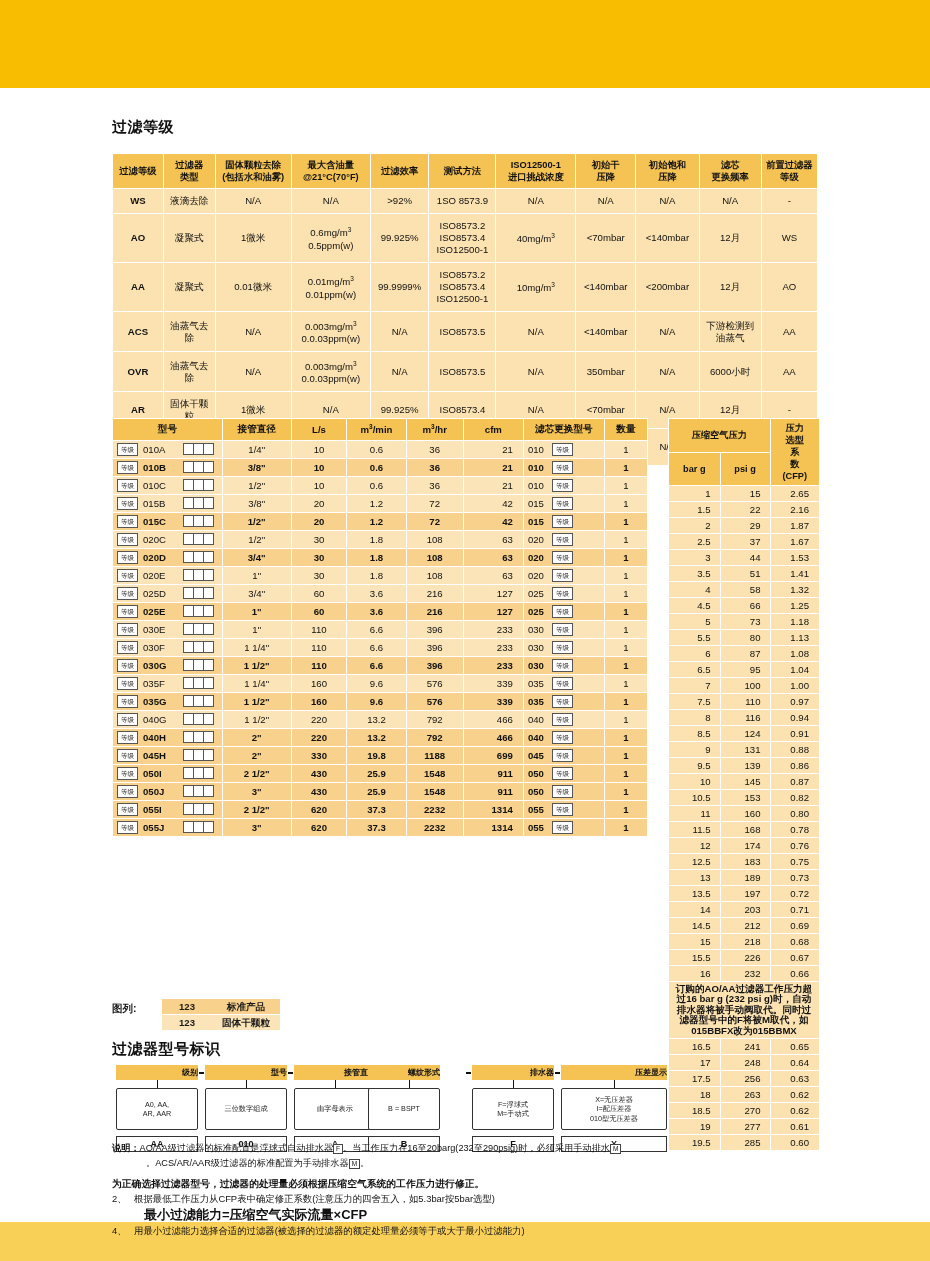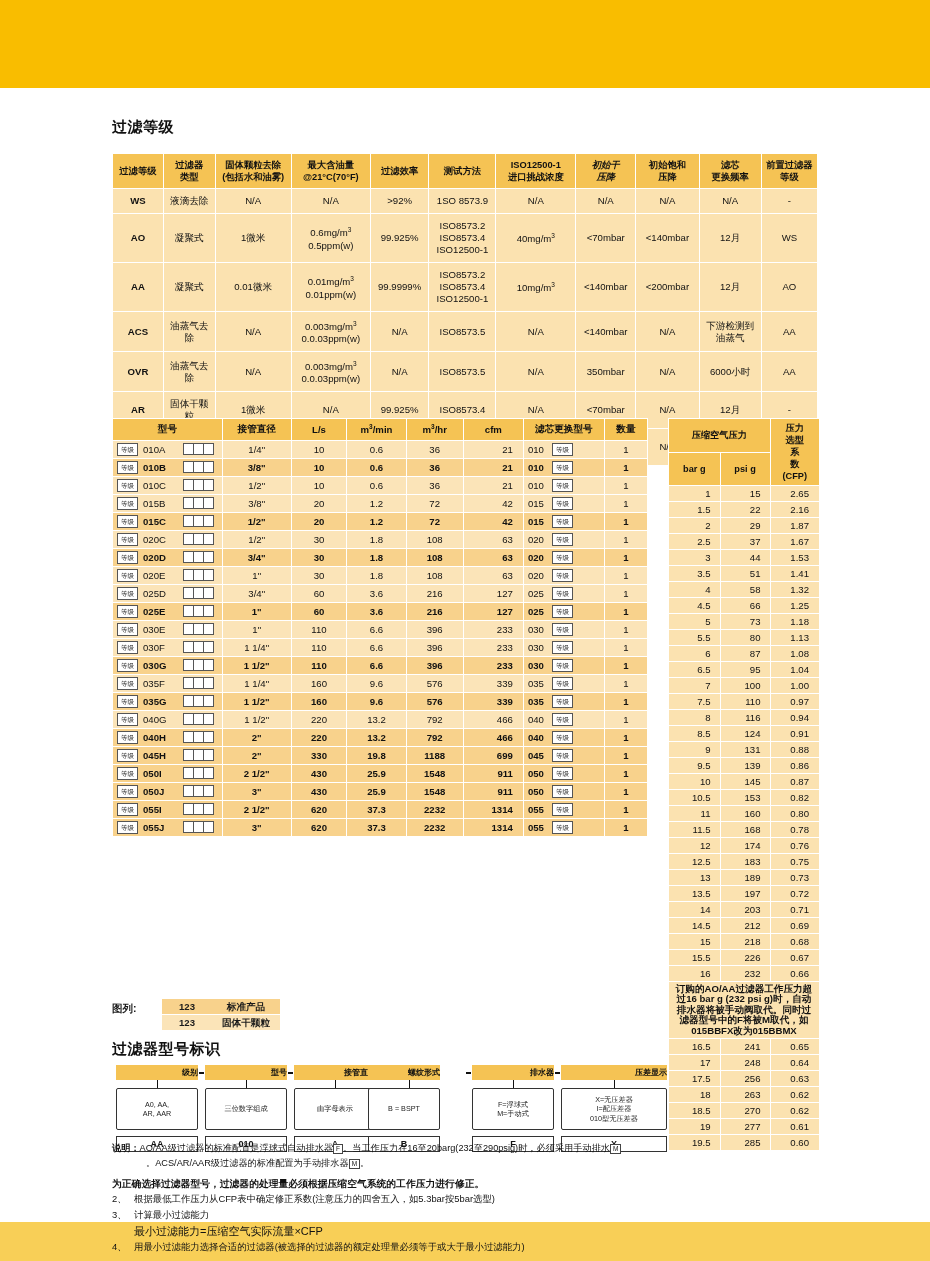--- a/index.html
+++ b/index.html
@@ -95,21 +95,21 @@
 
   
   .notes{position:absolute;left:112px;top:1053px;width:612px;font-size:9.2px;line-height:15px;color:#111;}
   .notes .bold{font-weight:bold;}
   .notes .line{display:block;}
   .nbx{display:inline-block;border:1px solid #444;font-size:6.5px;line-height:8px;padding:0 2px;vertical-align:middle;background:#fff;}
   .notes .hdr{font-weight:bold;font-size:9.8px;margin-top:5px;display:block;}
   .notes ol{margin:0;padding:0;list-style:none;}
   .notes li{display:block;font-size:9.4px;line-height:16px;}
   .notes li .n{display:inline-block;width:22px;}
-  .notes .form{font-weight:normal;margin-left:22px;display:block;font-size:11px;}
+  .notes .form{font-weight:bold;margin-left:32px;display:block;font-size:13px;}
 
   
   .cfpwrap{position:absolute;left:668px;top:330px;width:152px;}
   .cfp{width:152px;font-size:9.6px;}
   .cfp th{background:#f5c354;border:1px solid #fff;font-weight:bold;font-size:9.2px;color:#111;padding:3px 12px;text-align:center;line-height:12px;}
   .cfp td{background:#fbe2b0;border:1px solid #fff;text-align:center;font-size:9.6px;padding:1.5px 4px;color:#111;height:12px;}
   .cfp td.c1{text-align:right;padding-right:9px;width:44px;}
   .cfp td.c2{text-align:right;padding-right:9px;width:42px;}
   .cfp td.c3{text-align:right;padding-right:10px;}
   .cfpnote{
@@ -136,21 +136,21 @@
   <table class="tbl1">
     <thead>
         <tr id="g-head">
           <th style="width: 52px;">过滤等级</th>
           <th style="width: 56px;">过滤器<br>类型</th>
           <th style="width: 84px;">固体颗粒去除<br>(包括水和油雾)</th>
           <th style="width: 78px;">最大含油量<br>@21°C(70°F)</th>
           <th style="width: 56px;">过滤效率</th>
           <th style="width: 66px;">测试方法</th>
           <th style="width: 82px;">ISO12500-1<br>进口挑战浓度</th>
-          <th style="width: 58px; font-style: italic;">初始干<br>压降</th>
+          <th style="width: 58px;">初始干<br>压降</th>
           <th style="width: 62px;">初始饱和<br>压降</th>
           <th style="width: 66px;">滤芯<br>更换频率</th>
           <th style="width: 60px;">前置过滤器<br>等级</th>
         </tr>
       </thead>
     <tbody id="g-body">
         <tr>
           <td class="k">WS</td>
           <td>液滴去除</td>
           <td>N/A</td>
@@ -546,21 +546,20 @@
   <div class="notes">
     <div class="line">
       <span class="bold">说明：</span><span>AO/AA级过滤器的标准配置是浮球式自动排水器</span><span class="nbx">F</span><span>。当工作压力在16至20barg(232至290psig)时，必须采用手动排水</span><span class="nbx">M</span>
     </div>
     <div class="line" style="padding-left:34px;">
       <span>。ACS/AR/AAR级过滤器的标准配置为手动排水器</span><span class="nbx">M</span><span>。</span>
     </div>
     <span class="hdr">为正确选择过滤器型号，过滤器的处理量必须根据压缩空气系统的工作压力进行修正。</span>
     <ol id="steps">
         <li><span class="n">2、</span><span>根据最低工作压力从CFP表中确定修正系数(注意压力的四舍五入，如5.3bar按5bar选型)</span></li>
-        <li><span class="n">3、</span><span>计算最小过滤能力</span></li>
         <li>
           <span class="form">最小过滤能力=压缩空气实际流量×CFP</span>
         </li>
         <li><span class="n">4、</span><span>用最小过滤能力选择合适的过滤器(被选择的过滤器的额定处理量必须等于或大于最小过滤能力)</span></li>
       </ol>
   </div>
 
   <div class="h-sec t-h3">修正系数</div>
   <div class="cfpwrap">
     <table class="cfp">

